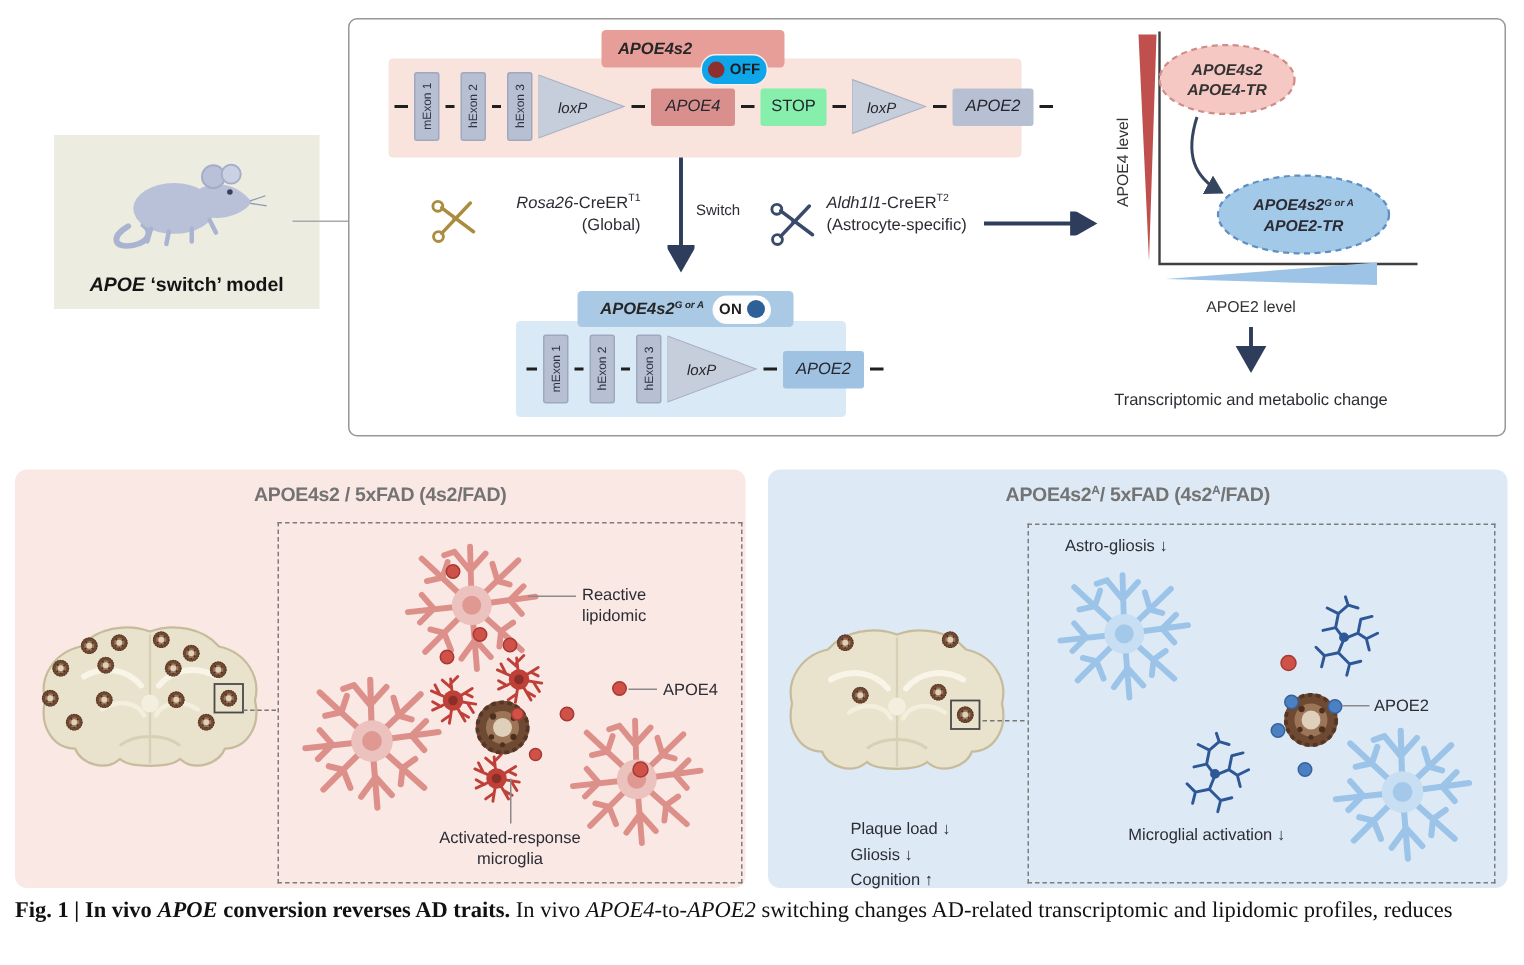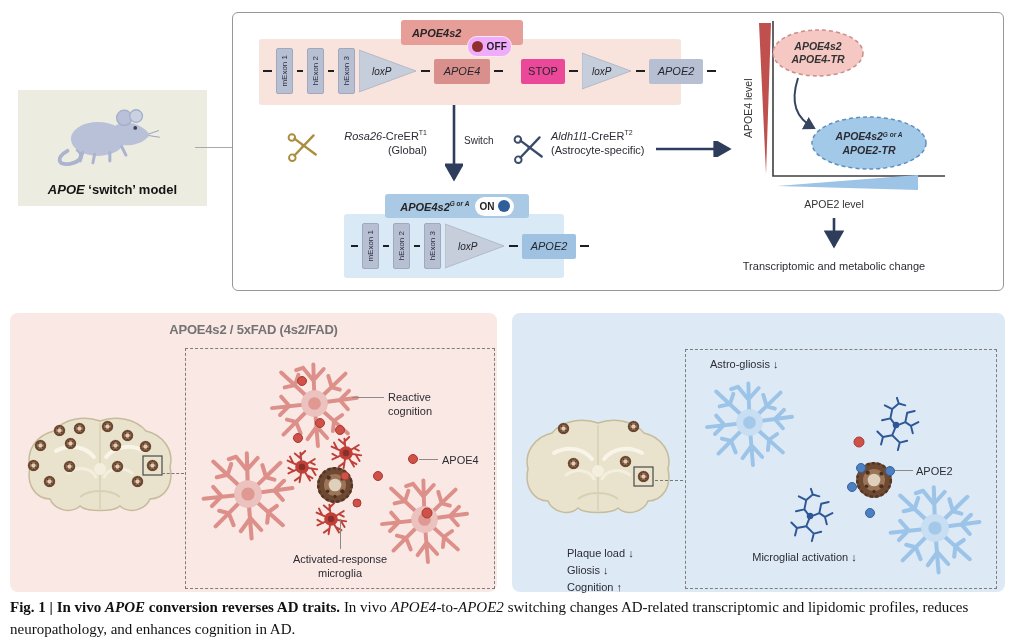--- a/index.html
+++ b/index.html
@@ -116,37 +116,37 @@
           <path d="M7,25 L25,6"></path>
           <path d="M7,9 L27,24"></path>
         </g>
         <circle cx="5" cy="27" r="3.1" fill="none" stroke="currentColor" stroke-width="1.8"></circle>
         <circle cx="4.6" cy="8" r="3.1" fill="none" stroke="currentColor" stroke-width="1.8"></circle>
         <circle cx="15" cy="16" r="1.4" fill="currentColor"></circle>
       </symbol>
     </defs>
   </svg>
 
-  <div class="abs" style="left:18px;top:90px;width:177px;height:116px;background:#ecece0;padding-left:12px;">
+  <div class="abs" style="left:36px;top:90px;width:177px;height:116px;background:#ecece0;">
     <svg class="abs" style="left:32px;top:10px" width="118" height="72" viewBox="0 0 130 85">
         <use href="#mouse"></use>
       </svg>
     <div class="abs" style="left:0;right:0;bottom:9px;text-align:center;font-size:13px;font-weight:800;color:#141414;">
       <i>APOE</i><span> ‘switch’ model</span>
     </div>
   </div>
   <div class="abs" style="left:195px;top:147px;width:37px;height:0;border-top:1.4px solid #a9a9a9;"></div>
 
   <div class="abs" style="left:232px;top:12px;width:770px;height:277px;border:1.5px solid #979797;border-radius:6px;background:#fff;">
 
     <div class="abs" style="left:26px;top:26px;width:422px;height:66px;background:#f9e3dd;border-radius:3px;"></div>
 
     <div class="abs badge" style="left:168px;top:7px;width:122px;height:25px;background:#e79e99;">
       <span class="gene">APOE4s2</span>
-      <span class="pill" style="background:#f0abfc;border:1.6px solid #faece9;margin-top:28px;">
+      <span class="pill" style="background:#0ea5e9;border:1.6px solid #faece9;margin-top:28px;">
         <span style="width:11px;height:11px;border-radius:50%;background:#8e2f2d;display:inline-block;"></span>
         <span class="st">OFF</span>
       </span>
     </div>
 
     <div class="abs crow" style="left:30px;top:35px;height:46px;">
       <span class="dash"></span>
       <span class="exon">
           <span>mExon 1</span>
         </span>
@@ -160,21 +160,21 @@
         </span>
       <svg width="58" height="44" viewBox="0 0 58 44" style="flex:none">
         <polygon points="0,1 0,43 57,22" fill="#c7cedb" stroke="#aab1c4" stroke-width="0.8"></polygon>
         <text x="13" y="26" font-size="10" font-style="italic" fill="#26262e">loxP</text>
       </svg>
       <span class="dash"></span>
       <span class="genebox" style="width:56px;background:#d9908d;">
           <span>APOE4</span>
         </span>
       <span class="dash"></span>
-      <span class="genebox" style="width:44px;background:#ec4899;font-style:normal;margin-left:14px;">
+      <span class="genebox" style="width:44px;background:#86efac;font-style:normal;">
           <span>STOP</span>
         </span>
       <span class="dash"></span>
       <svg width="50" height="38" viewBox="0 0 50 38" style="flex:none">
         <polygon points="0,1 0,37 49,19" fill="#c7cedb" stroke="#aab1c4" stroke-width="0.8"></polygon>
         <text x="10" y="23" font-size="10" font-style="italic" fill="#26262e">loxP</text>
       </svg>
       <span class="dash"></span>
       <span class="genebox" style="width:54px;background:#b7bfd2;">
           <span>APOE2</span>
@@ -336,32 +336,35 @@
           <circle cx="228" cy="111" r="4.5"></circle>
         <circle cx="242" cy="165" r="5"></circle>
           <circle cx="160" cy="128" r="4"></circle>
           <circle cx="172" cy="155" r="4"></circle>
       </g>
     </svg>
 
     <div class="abs" style="left:342px;top:84px;width:32px;border-top:1.2px solid #8a8a8a;"></div>
     <div class="abs lbl" style="left:378px;top:77px;">
       <span>Reactive</span><br>
-      <span>cognition</span>
+      <span>lipidomic</span>
     </div>
     <div class="abs" style="left:409px;top:146px;width:19px;border-top:1.2px solid #8a8a8a;"></div>
     <div class="abs lbl" style="left:432px;top:140px;">APOE4</div>
     <div class="abs" style="left:330px;top:206px;height:30px;border-left:1.2px solid #8a8a8a;"></div>
     <div class="abs lbl" style="left:250px;top:239px;width:160px;text-align:center;">
       <span>Activated-response</span><br>
       <span>microglia</span>
     </div>
   </div>
 
   <div class="abs" style="left:512px;top:313px;width:493px;height:279px;background:#ddeaf6;border-radius:8px;">
+    <div class="abs ttl" style="left:0;right:0;top:9px;text-align:center;">
+      <span>APOE4s2</span><sup style="font-size:8px">A</sup><span>/ 5xFAD (4s2</span><sup style="font-size:8px">A</sup><span>/FAD)</span>
+    </div>
     <div class="abs dbox" style="left:173px;top:36px;width:310px;height:238px;"></div>
 
     <svg class="abs" style="left:6px;top:100px" width="160" height="112" viewBox="0 0 160 112">
       <use href="#brain"></use>
       <g>
         <use href="#plaque" x="39" y="9" width="13" height="13"></use>
           <use href="#plaque" x="109" y="7" width="13" height="13"></use>
         <use href="#plaque" x="49" y="44" width="13" height="13"></use>
           <use href="#plaque" x="101" y="42" width="13" height="13"></use>
         <use href="#plaque" x="119" y="57" width="13" height="13"></use>
@@ -405,16 +408,15 @@
     </div>
     <div class="abs" style="left:383px;top:157px;width:18px;border-top:1.2px solid #8a8a8a;"></div>
     <div class="abs lbl" style="left:404px;top:151px;">APOE2</div>
     <div class="abs lbl" style="left:205px;top:237px;width:175px;text-align:center;">Microglial activation ↓</div>
   </div>
 
   <div class="abs caption" style="left:10px;top:597px;width:990px;">
     <div style="white-space:nowrap;">
       <b><span>Fig. 1 | </span><span>In vivo </span><i>APOE</i><span> conversion reverses AD traits.</span></b><span> In vivo </span><i>APOE4</i><span>-to-</span><i>APOE2</i><span> switching changes AD-related transcriptomic and lipidomic profiles, reduces</span>
     </div>
-    <div>neuropathology, and enhances cognition in AD.</div>
   </div>
 
 </div>
 
 </body></html>

